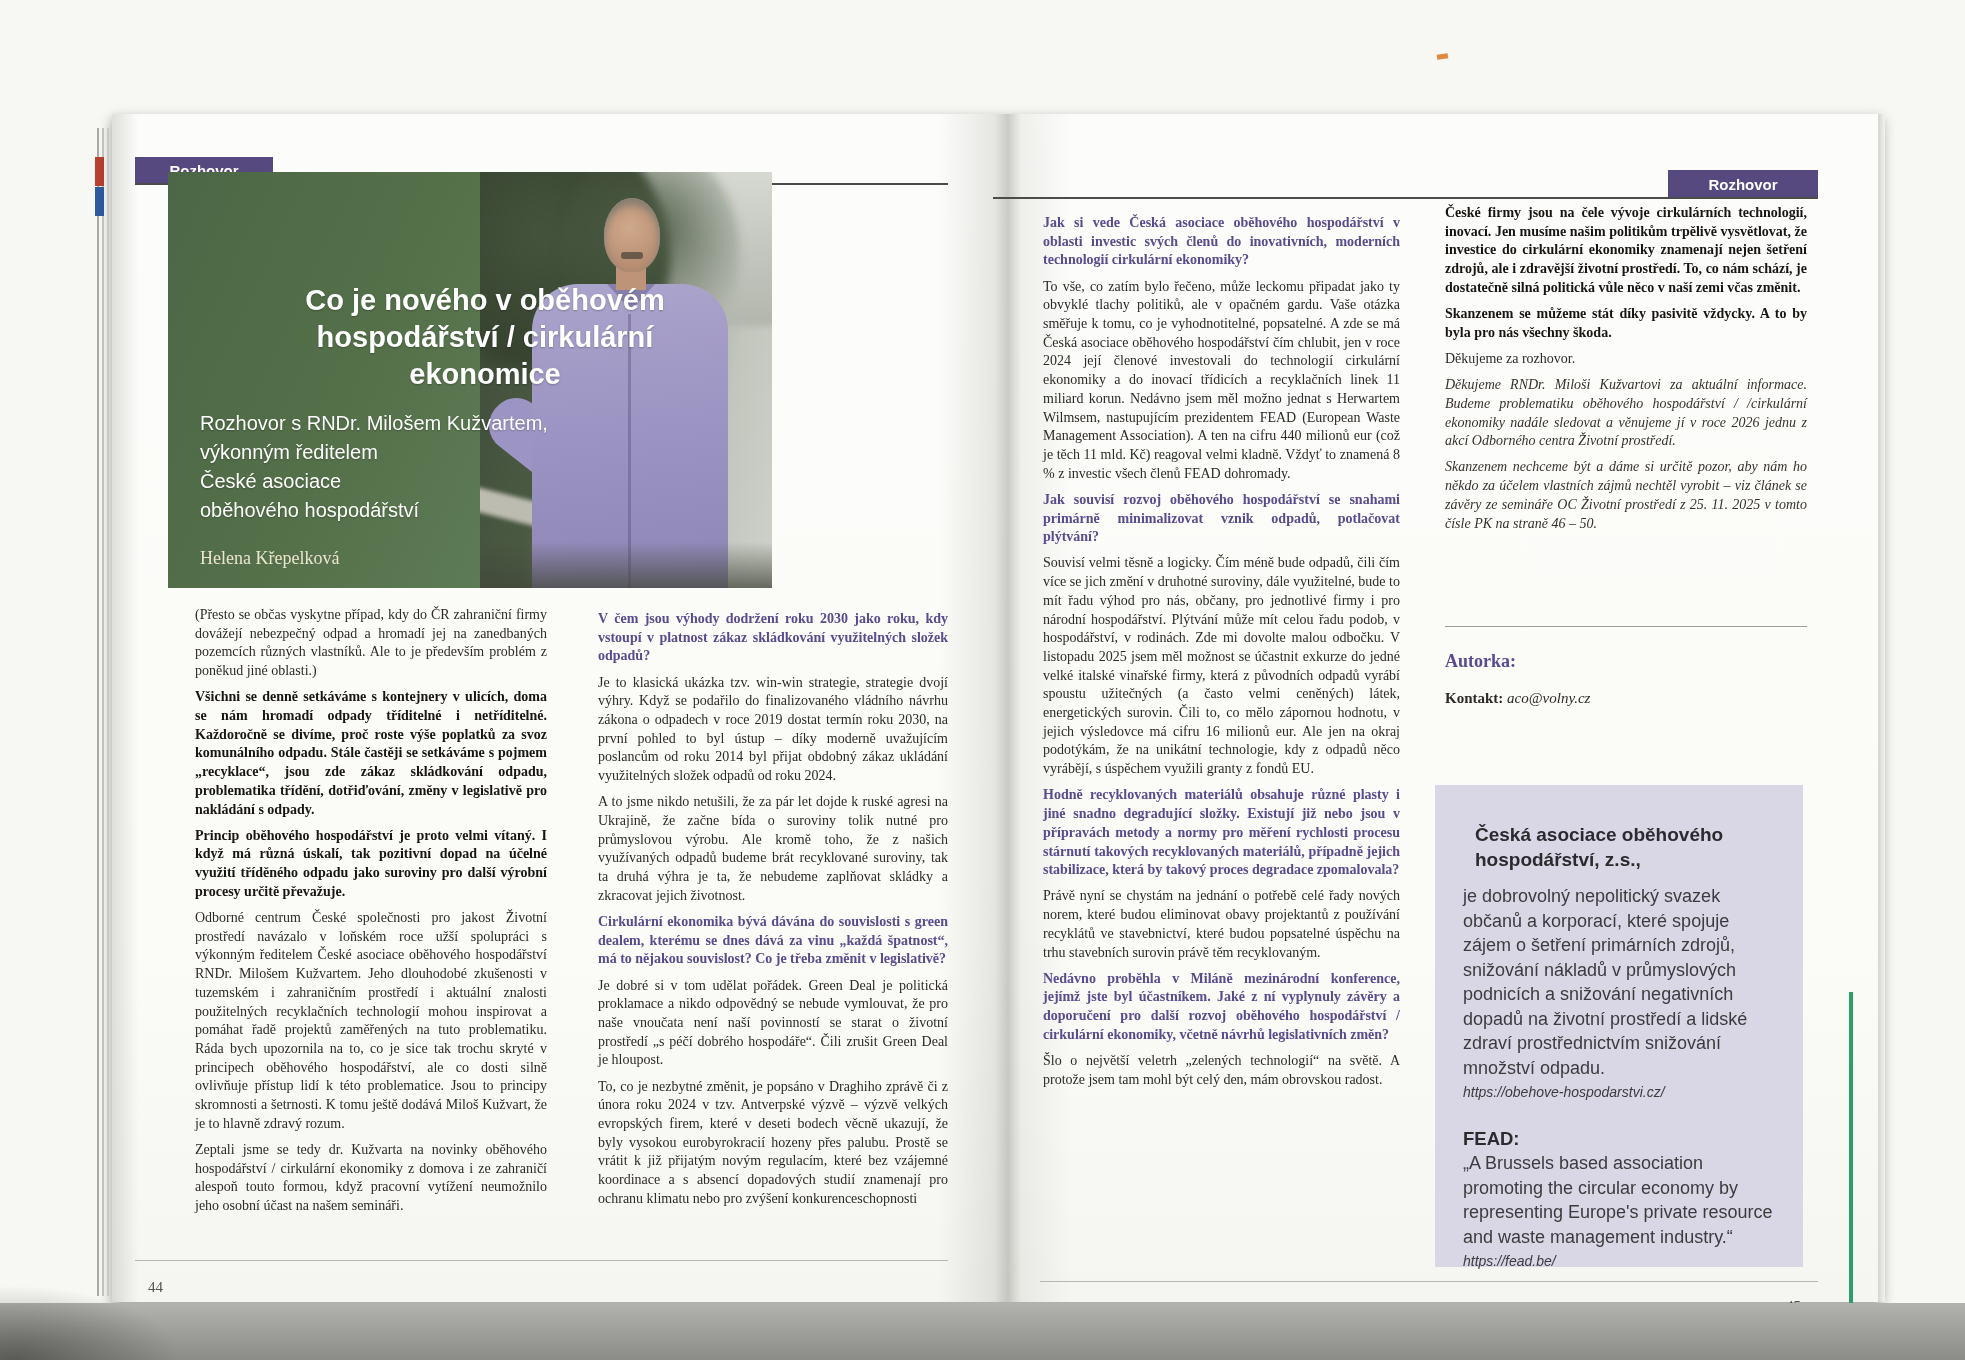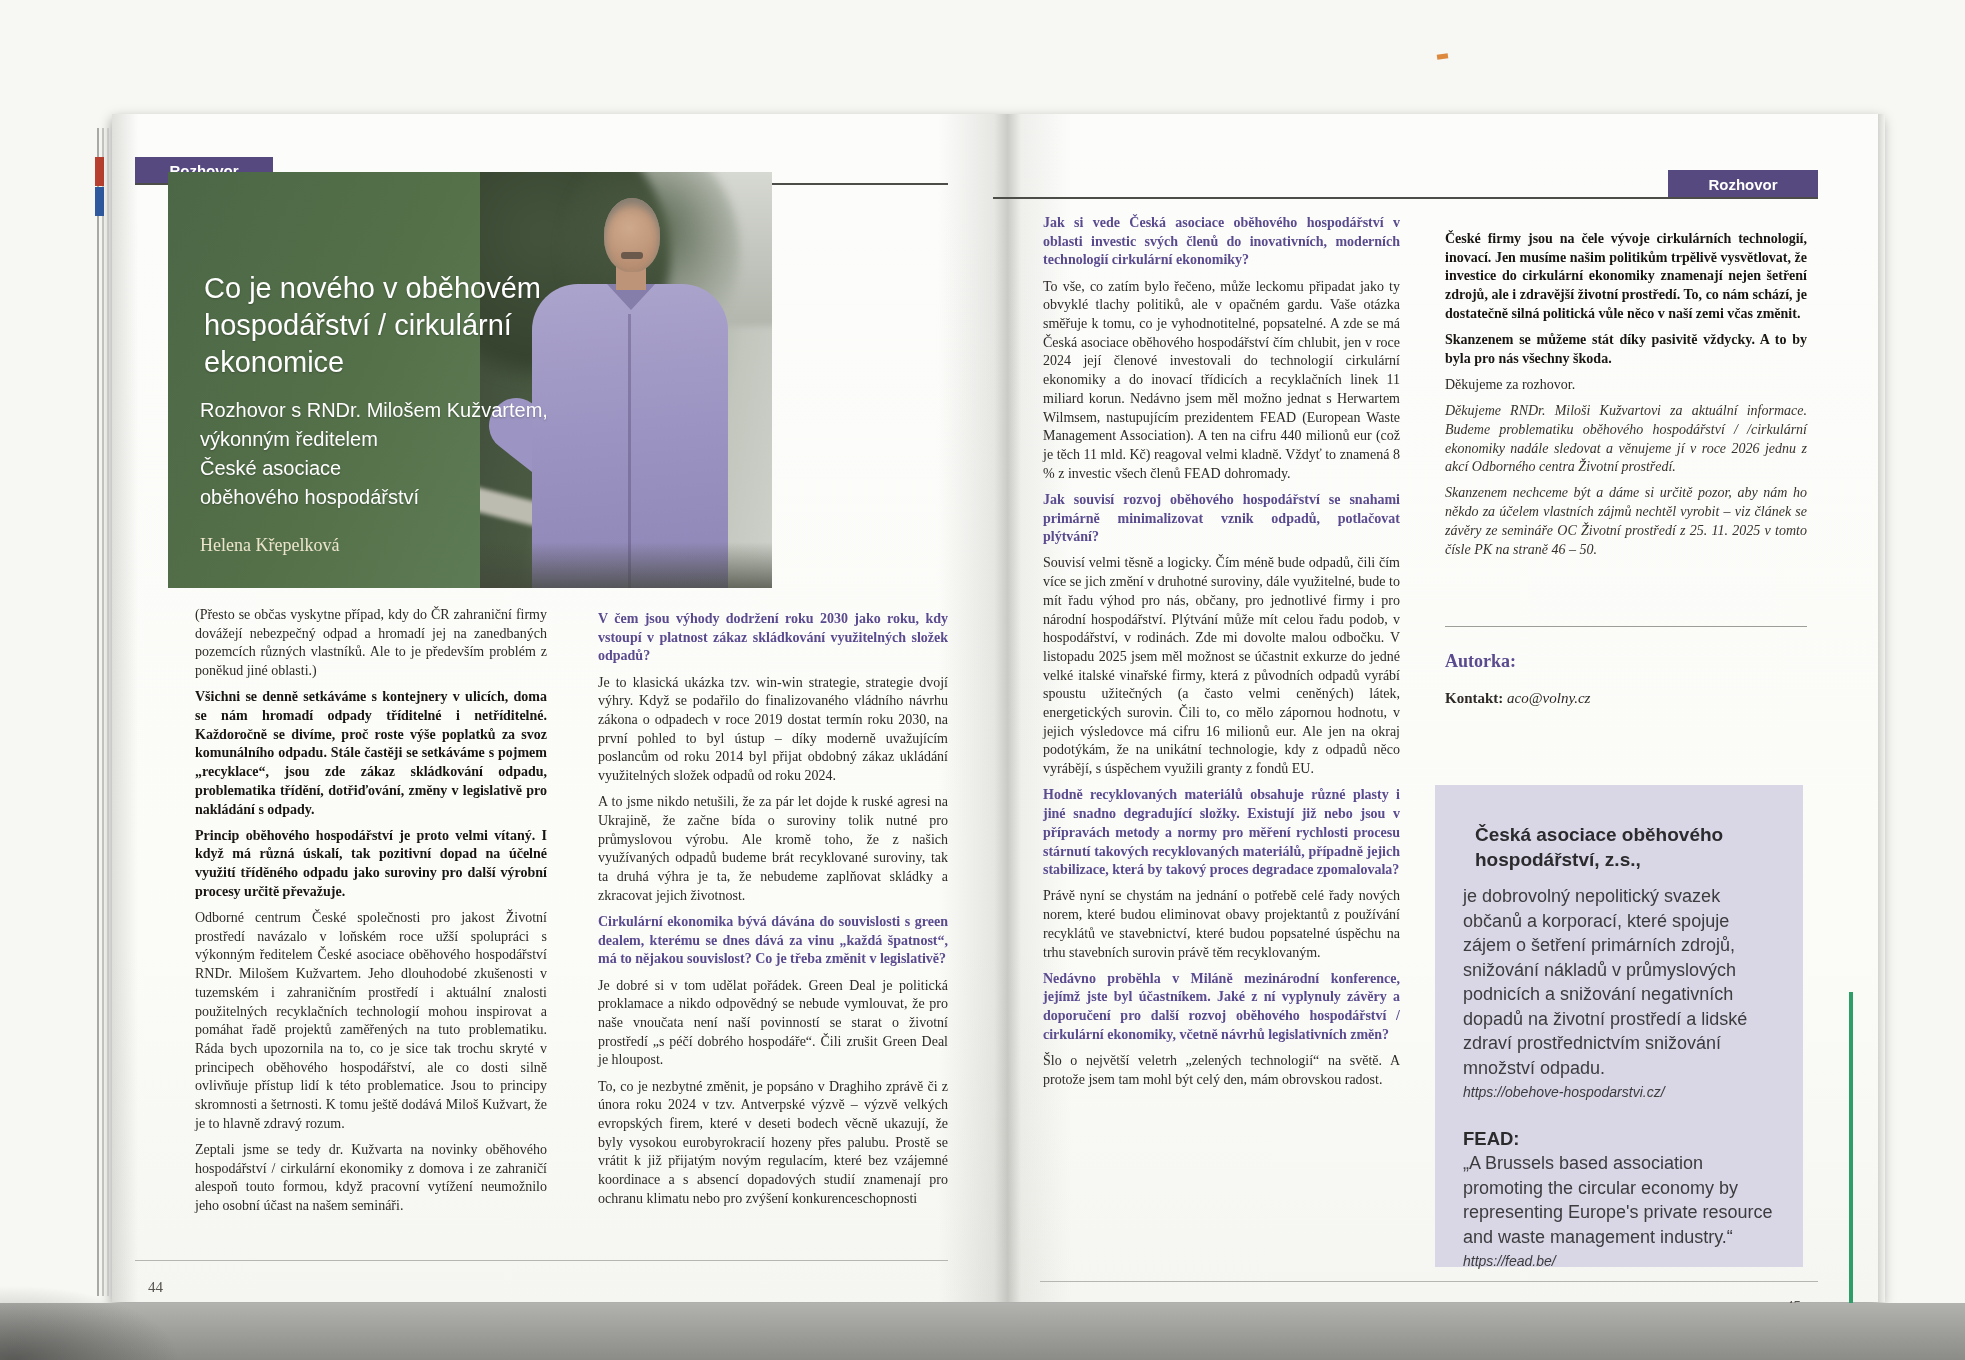--- a/index.html
+++ b/index.html
@@ -58,32 +58,32 @@
                clip-path:polygon(0 0, 50% 100%, 100% 0); }
   .ph-arm { position:absolute; left:2px; top:248px; width:124px; height:54px; background:#9c94c2;
             transform:rotate(38deg); border-radius:26px; }
   .ph-neck { position:absolute; left:136px; top:90px; width:30px; height:28px; background:#bd9478; }
   .ph-head { position:absolute; left:124px; top:26px; width:56px; height:74px; border-radius:50% 50% 46% 46%;
              background:radial-gradient(circle at 45% 40%, #cfa98c, #b68c6f 78%);
              box-shadow:inset 0 12px 9px -5px rgba(130,124,114,.95), inset -6px 0 6px -4px rgba(140,134,124,.7), inset 6px 0 6px -4px rgba(140,134,124,.7); }
   .ph-mustache { position:absolute; left:141px; top:80px; width:22px; height:7px; border-radius:3px; background:#6b5a4c; }
   .hero-text { position:absolute; left:200px; top:266px; width:570px; z-index:3; color:#ffffff;
                font-family:"Liberation Sans",sans-serif; }
-  .hero-text h1 { margin:4px; font-size:29px; line-height:37px; font-weight:400; white-space:pre-line;
-                  text-shadow:0 1px 2px rgba(0,0,0,.25); }
+  .hero-text h1 { margin:16px; font-size:29px; line-height:37px; font-weight:700; white-space:pre-line;
+                  text-shadow:0 1px 2px rgba(0,0,0,.25);text-align:center; }
   .hero-sub { margin-top:15px; font-size:20px; line-height:29px; white-space:pre-line;
               text-shadow:0 1px 2px rgba(0,0,0,.25); }
   .hero-author { margin-top:23px; font-family:"Liberation Serif",serif; font-size:18px; color:#ece5cd; }
 
   
   .col { position:absolute; font-size:14px; line-height:18.7px; color:#2d2a27; text-align:justify; hyphens:auto; }
   .col-l1 { left:195px;  top:606px; width:352px; }
   .col-l2 { left:598px;  top:610px; width:350px; }
   .col-r1 { left:1043px; top:214px; width:357px; }
-  .col-r2 { left:1445px; top:230px; width:362px; }
+  .col-r2 { left:1445px; top:204px; width:362px; }
   .para { margin:0 0 7.5px; }
   .para.lead { font-weight:700; color:#181512; }
   .para.question { font-weight:700; color:#5a4a8e; }
   .para.italic { font-style:italic; color:#37322e; }
 
   
   .author-block { position:absolute; left:1445px; top:626px; width:362px; color:#2d2a27; }
   .author-rule { height:1px; background:#9d9d9a; margin-bottom:24px; }
   .author-heading { color:#5a4a8e; font-weight:700; font-size:18px; margin:0 0 18px; }
   .author-name { font-size:15px; line-height:20px; margin:0 0 12px; }

